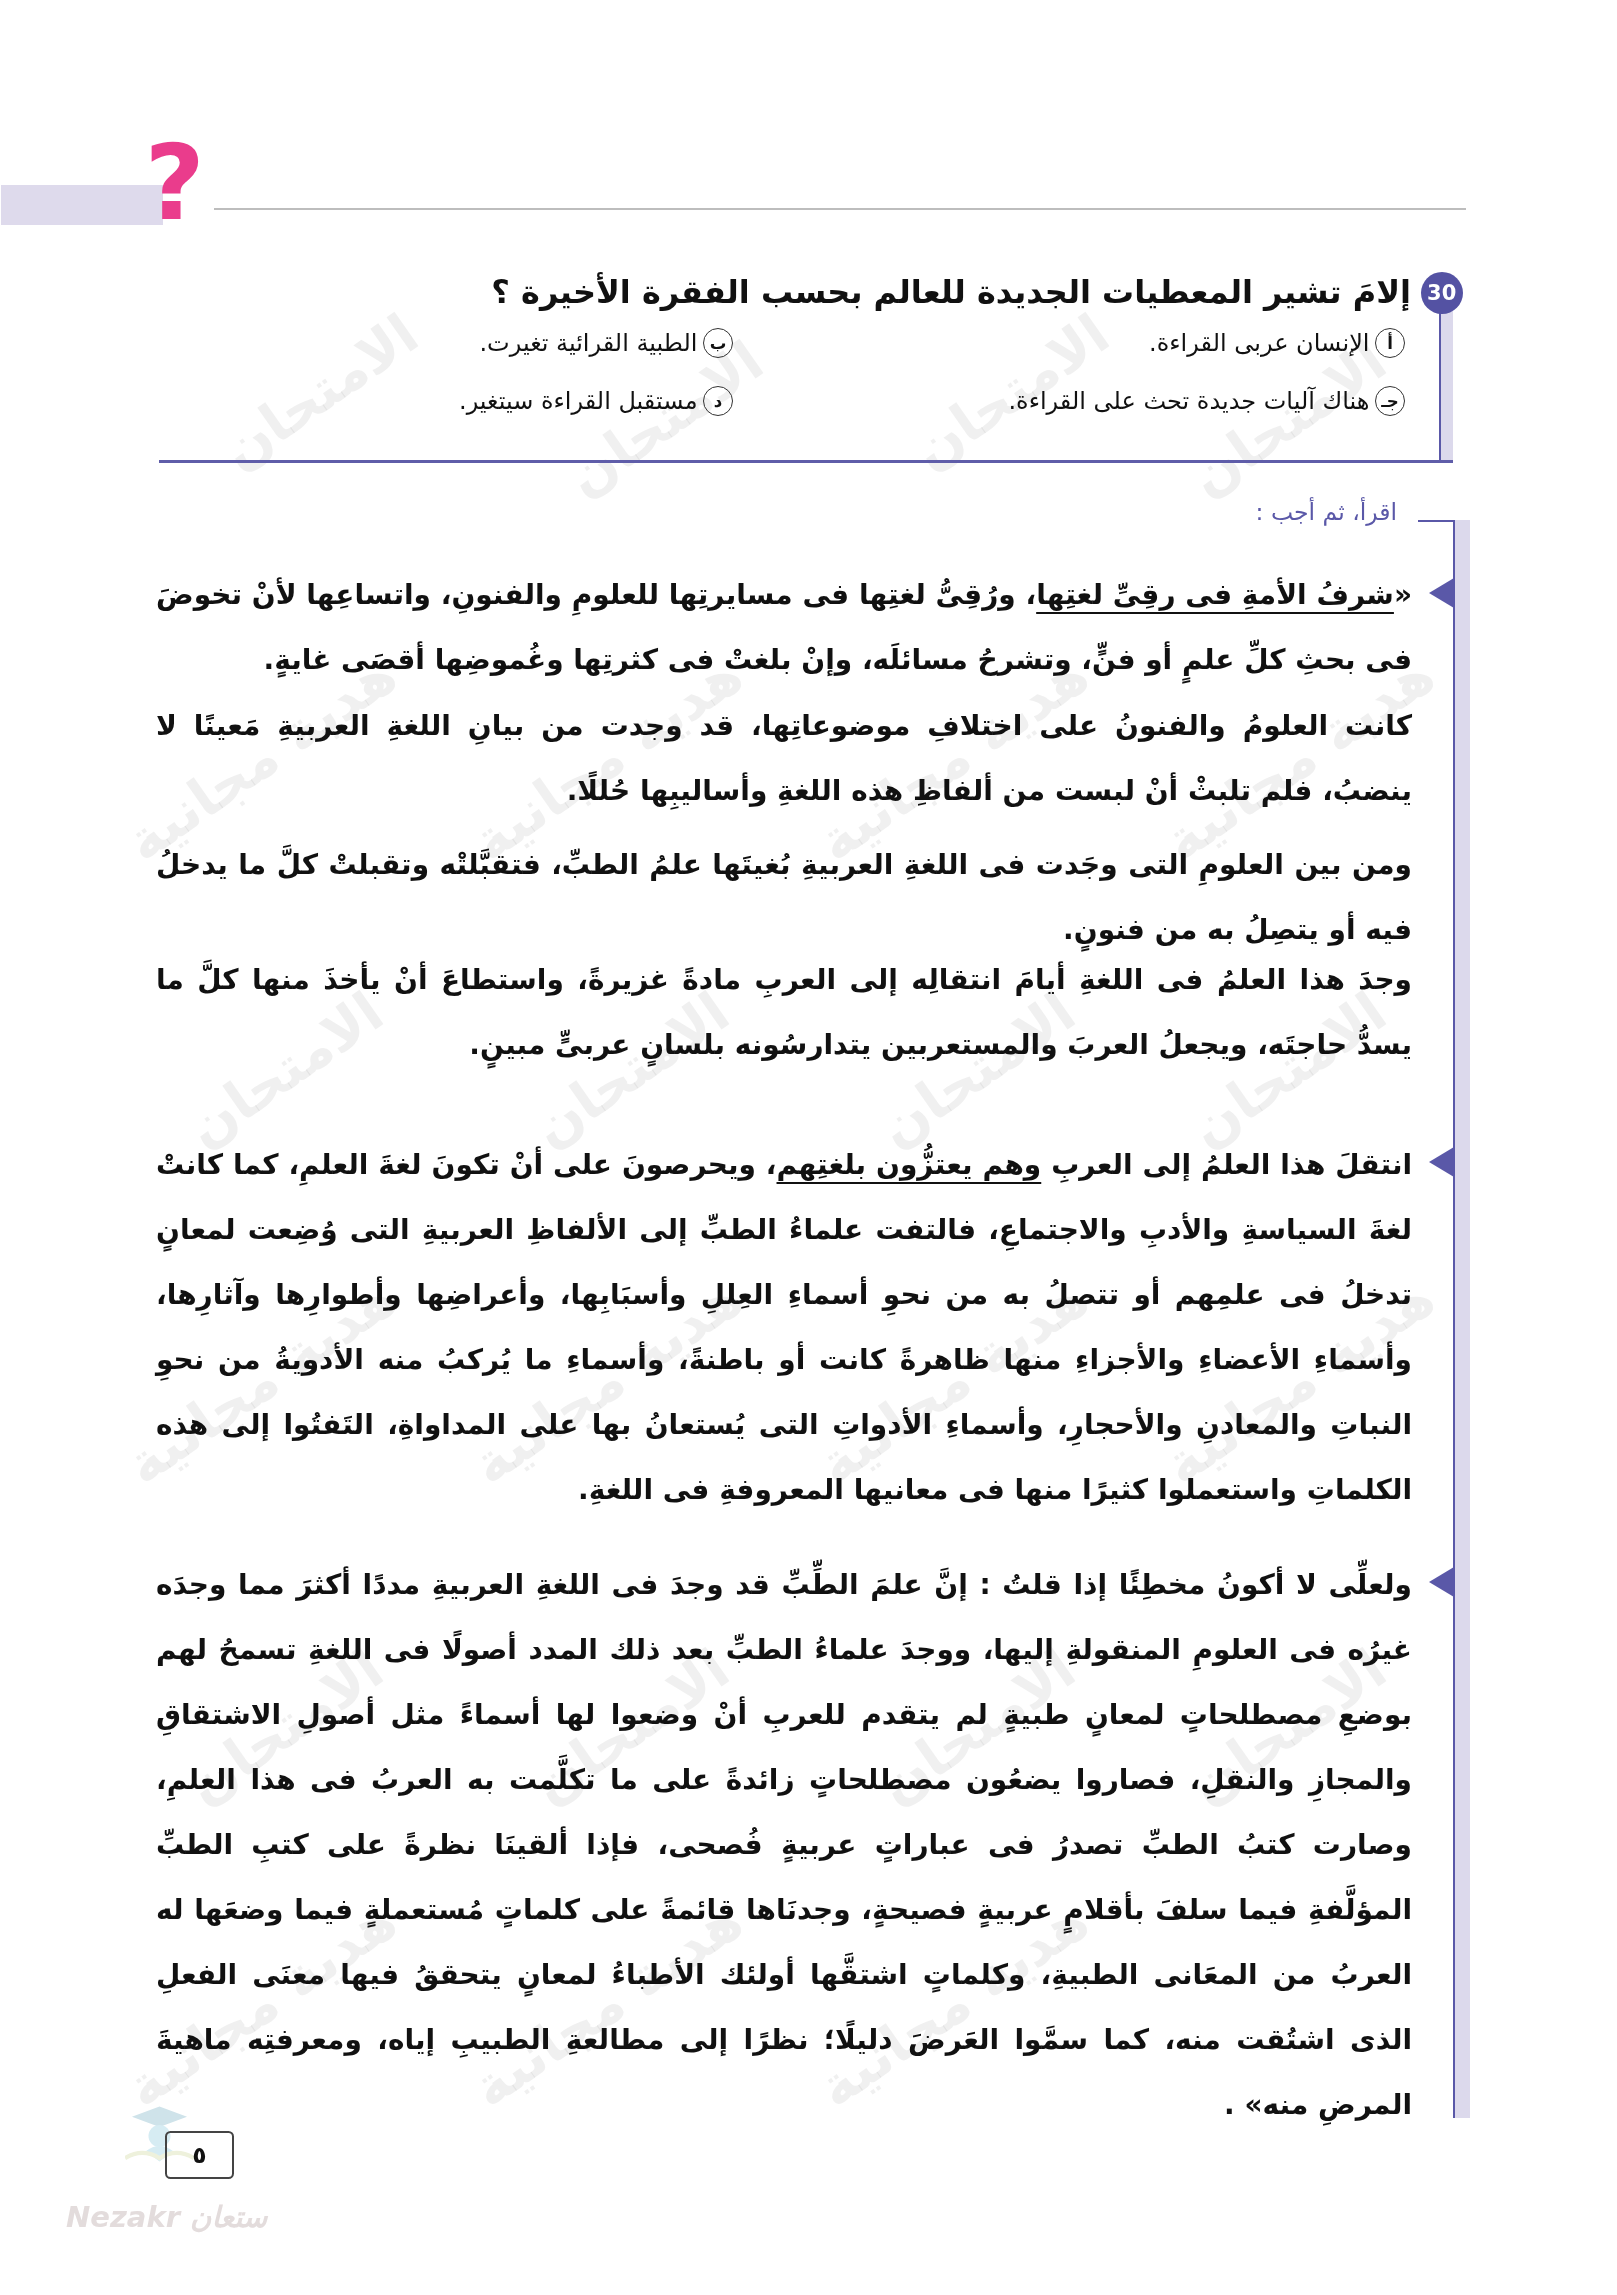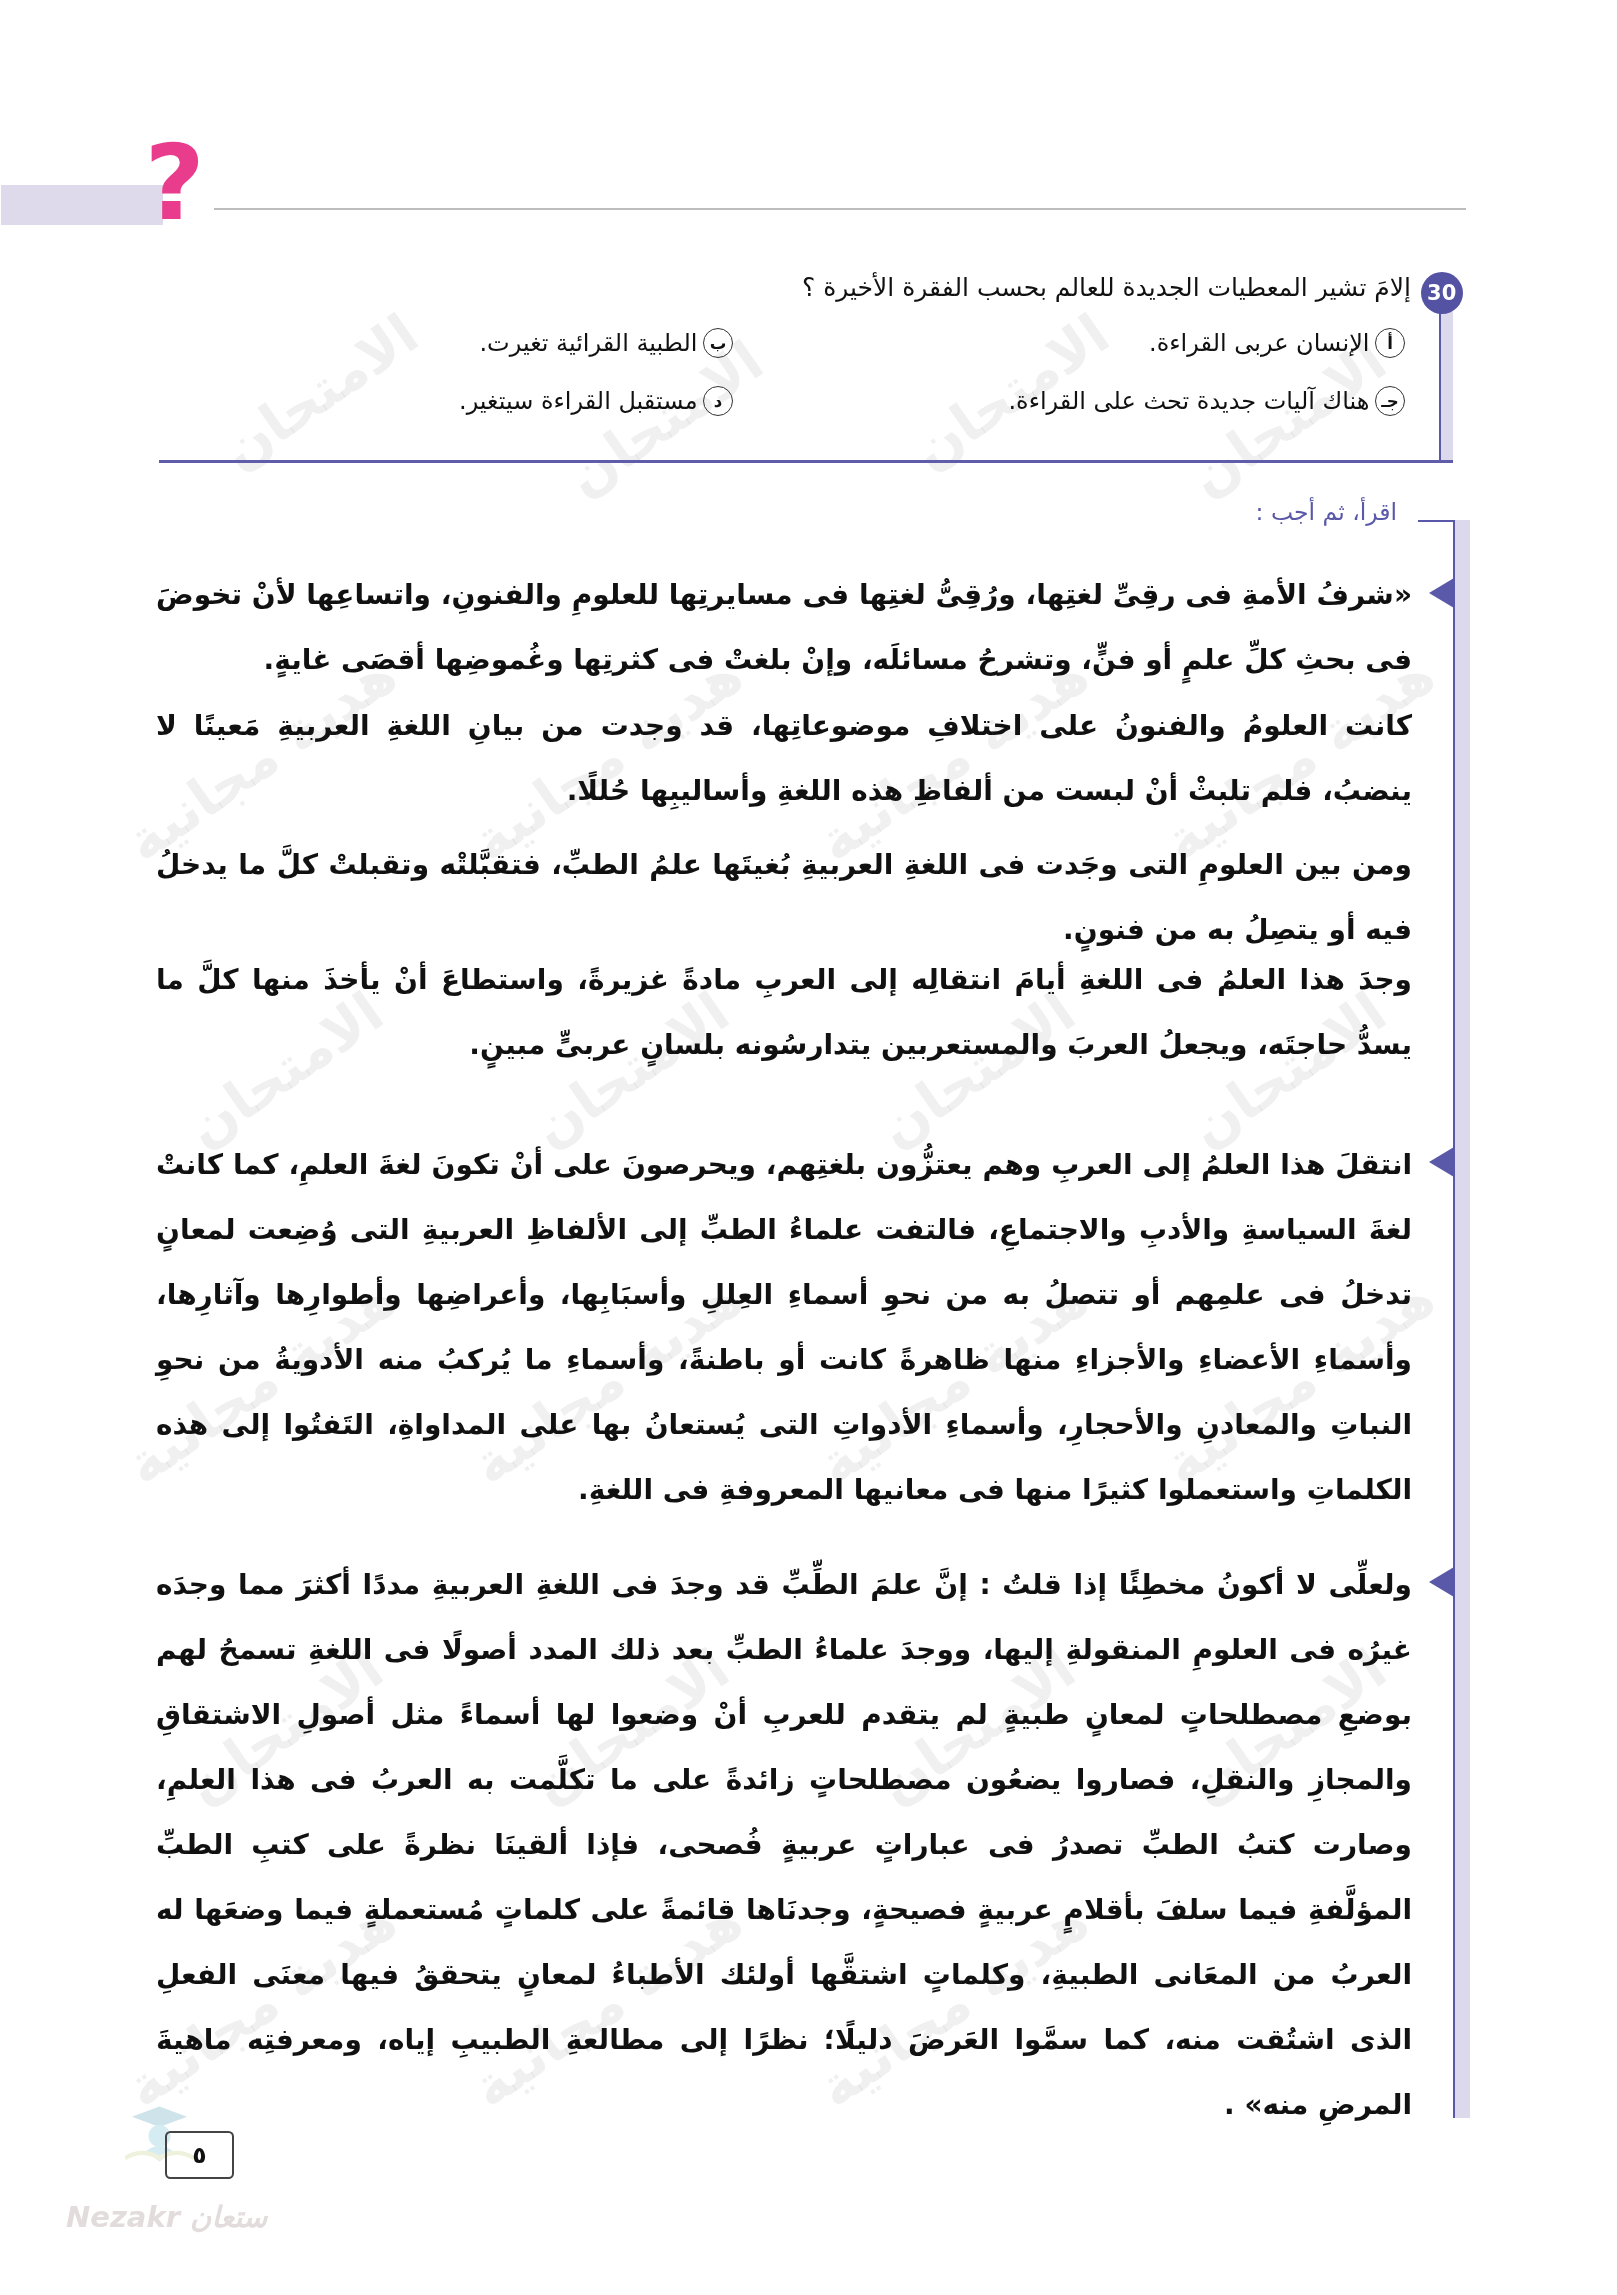--- a/index.html
+++ b/index.html
@@ -82,22 +82,22 @@
     font-weight: bold;
     font-size: 21px;
     display: flex;
     align-items: center;
     justify-content: center;
   }
   .q-text {
     position: absolute;
     right: 42px;
     top: 0;
-    font-weight: normal;
-    font-size: 25px;
+    font-weight: bold;
+    font-size: 32px;
     white-space: nowrap;
   }
   .q-option {
     position: absolute;
     font-size: 24px;
     white-space: nowrap;
     display: flex;
     align-items: center;
     gap: 5.5px;
   }
@@ -156,21 +156,21 @@
     position: absolute;
     left: 156px;
     width: 1256px;
     font-weight: bold;
     font-size: 28px;
     line-height: 65px;
     text-align: justify;
     text-align-last: right;
   }
   .passage p { margin: 0; }
-  .u { text-underline-offset: 8.3px; }
+  .u { text-decoration: underline; text-underline-offset: 8.3px; }
 
   
   .wm {
     position: absolute;
     color: rgba(150,150,150,0.14);
     font-size: 55px;
     font-weight: bold;
     transform: rotate(-35deg);
     white-space: nowrap;
     pointer-events: none;

